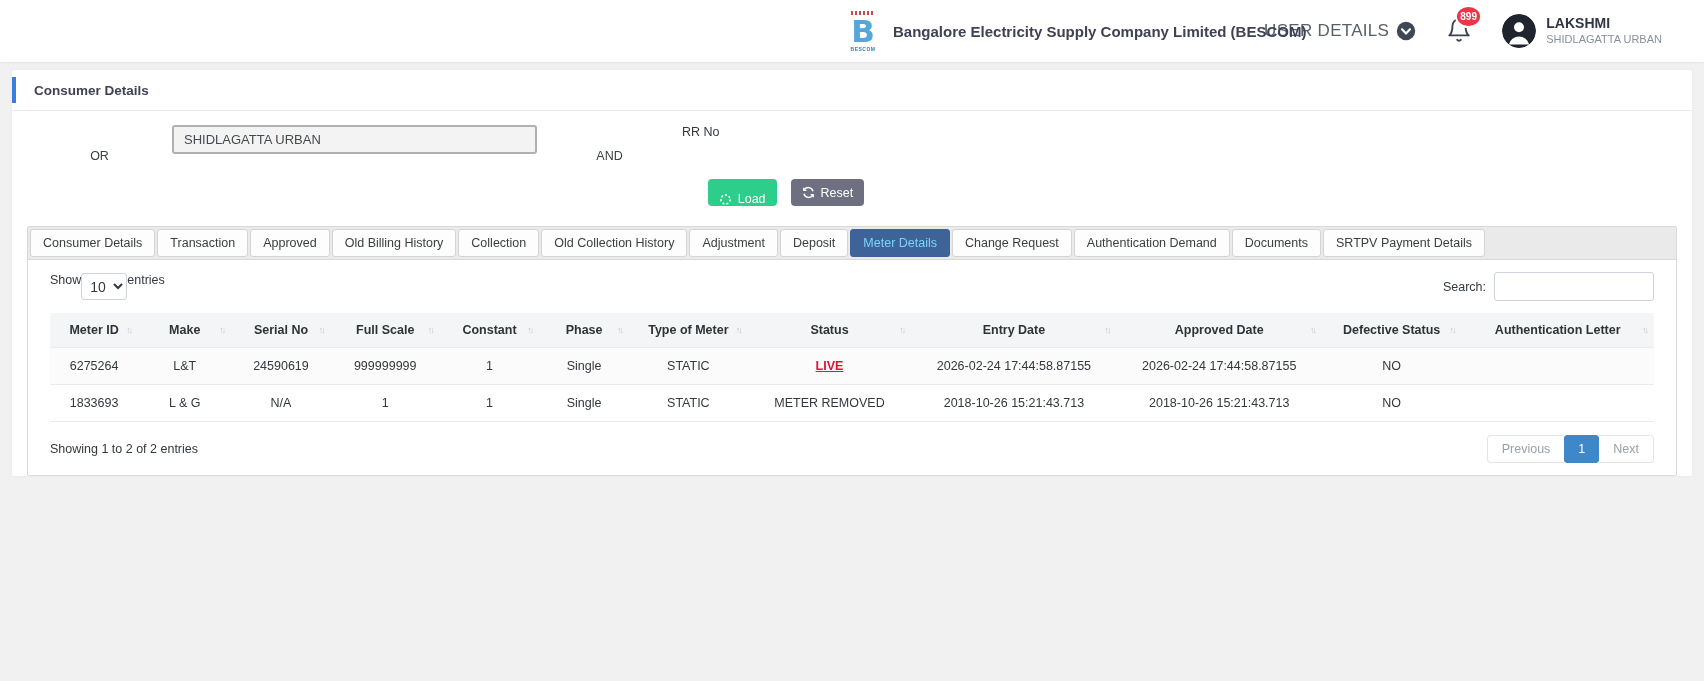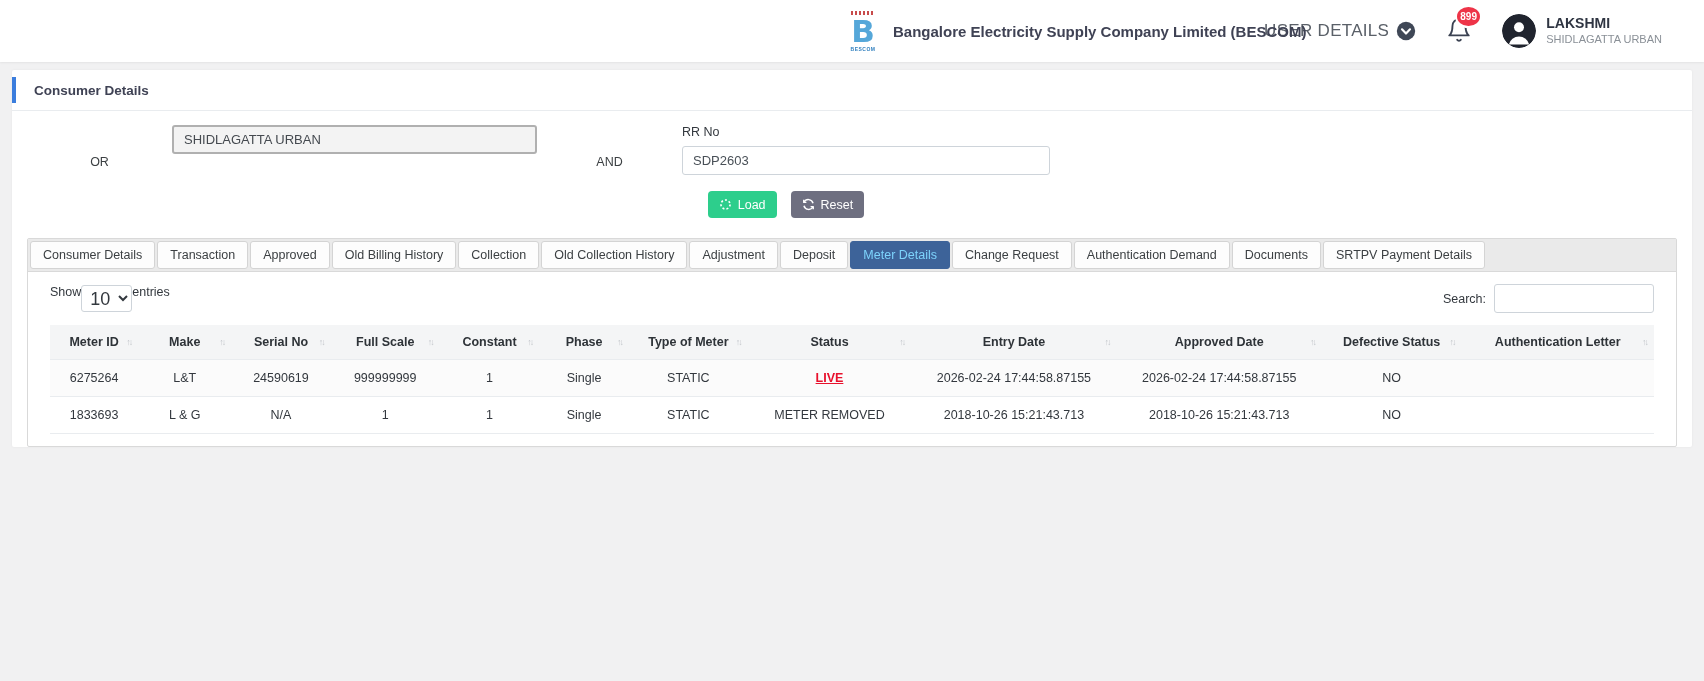--- a/index.html
+++ b/index.html
@@ -58,37 +58,37 @@
     height:29px; border:1px solid #ced4da; border-radius:3px;
     padding:0 10px; font-size:13px; color:#495057; width:368px; outline:none;
   }
   .field.acct input { width:365px; background:#f3f3f3; border:2px solid #b0b0b0; color:#454a50; }
   .joiner { width:145px; display:flex; align-items:center; justify-content:center; padding-top:24px; font-size:12.5px; color:#3c4043; }
   .btn-row { display:flex; justify-content:center; gap:14px; padding:16px 0 12px 0; transform:translateX(-66px); }
   .btn {
     height:27px; border:none; border-radius:4px; color:#fff; font-size:12.5px;
     display:inline-flex; align-items:center; gap:6px; padding:0 11px; cursor:pointer;
   }
-  .btn-load { background:var(--load-green,#2dce8c); }
+  .btn-load { background:var(--load-green,#2dce8c);align-items:flex-end; }
   .btn-reset { background:var(--reset-gray,#6e6f80); }
 
   
   .tab-panel { margin:8px 15px 14px 15px; border:1px solid #d9d9d9; border-radius:2px; background:#fff; }
   .tab-bar { background:#eaeaea; display:flex; gap:2px; padding:2px; border-bottom:1px solid #d9d9d9; }
   .tab {
     background:#fdfdfd; border:1px solid #d4d4d4; border-radius:3px;
     padding:6px 12px; font-size:12.5px; color:#3c4043; white-space:nowrap; cursor:pointer;
     font-family:"Liberation Sans", sans-serif;
   }
   .tab.active { background:var(--active-tab-blue,#3d6399); border-color:var(--active-tab-blue,#3d6399); color:#7dd3fc;text-align:right; }
 
   .panel-body { padding:12px 22px 12px 22px; }
   .controls-row { display:flex; justify-content:space-between; align-items:center; margin-bottom:12px; }
   .show-group { display:flex; align-items:flex-start; font-size:12.5px; color:#33383e; }
-  .show-group select { height:27px; border:1px solid #ced4da; border-radius:3px; font-size:18px; color:#33383e; background:#fff; padding:0 4px; }
+  .show-group select { height:27px; border:1px solid #ced4da; border-radius:3px; font-size:14px; color:#33383e; background:#fff; padding:0 4px; }
   .search-group { display:flex; align-items:center; gap:8px; font-size:12.5px; color:#33383e; }
   .search-group input { height:29px; width:160px; border:1px solid #ced4da; border-radius:3px; padding:0 8px; outline:none; }
 
   
   table { width:100%; border-collapse:collapse; table-layout:fixed; font-size:12.5px; }
   thead th {
     background:#f4f5f6; padding:10px 4px; font-weight:bold; color:#2e3338;
     position:relative; text-align:center; cursor:pointer;
   }
   .sort-icon { position:absolute; right:7px; top:50%; transform:translateY(-50%); font-size:9px; color:#c3c7cb; letter-spacing:-2px; font-weight:normal; }
@@ -170,21 +170,20 @@
   </div>
 
   <div class="form-row">
     <div class="joiner">OR</div>
     <div class="field acct">
       <input type="text" value="SHIDLAGATTA URBAN" style="">
     </div>
     <div class="joiner">AND</div>
     <div class="field">
       <label><span>RR No</span></label>
-      <input type="text" value="SDP2603" style="">
     </div>
   </div>
 
   <div class="btn-row">
     <button class="btn btn-load">
       <span style="display:inline-flex;">
         <svg width="13" height="13" viewBox="0 0 16 16">
             <circle cx="8" cy="8" r="5.6" fill="none" stroke="#fff" stroke-width="2" stroke-dasharray="2.4 2.6"></circle>
           </svg>
       </span>
@@ -274,15 +273,23 @@
               <td>STATIC</td>
               <td>METER REMOVED</td>
               <td>2018-10-26 15:21:43.713</td>
               <td>2018-10-26 15:21:43.713</td>
               <td>NO</td>
               <td></td>
             </tr>
           </tbody>
       </table>
 
+      <div class="footer-row">
+        <div class="summary">Showing 1 to 2 of 2 entries</div>
+        <div class="pagination">
+          <button class="page-btn prev">Previous</button>
+          <button class="page-current">1</button>
+          <button class="page-btn next">Next</button>
+        </div>
+      </div>
     </div>
   </div>
 </section>
 
 </body></html>

